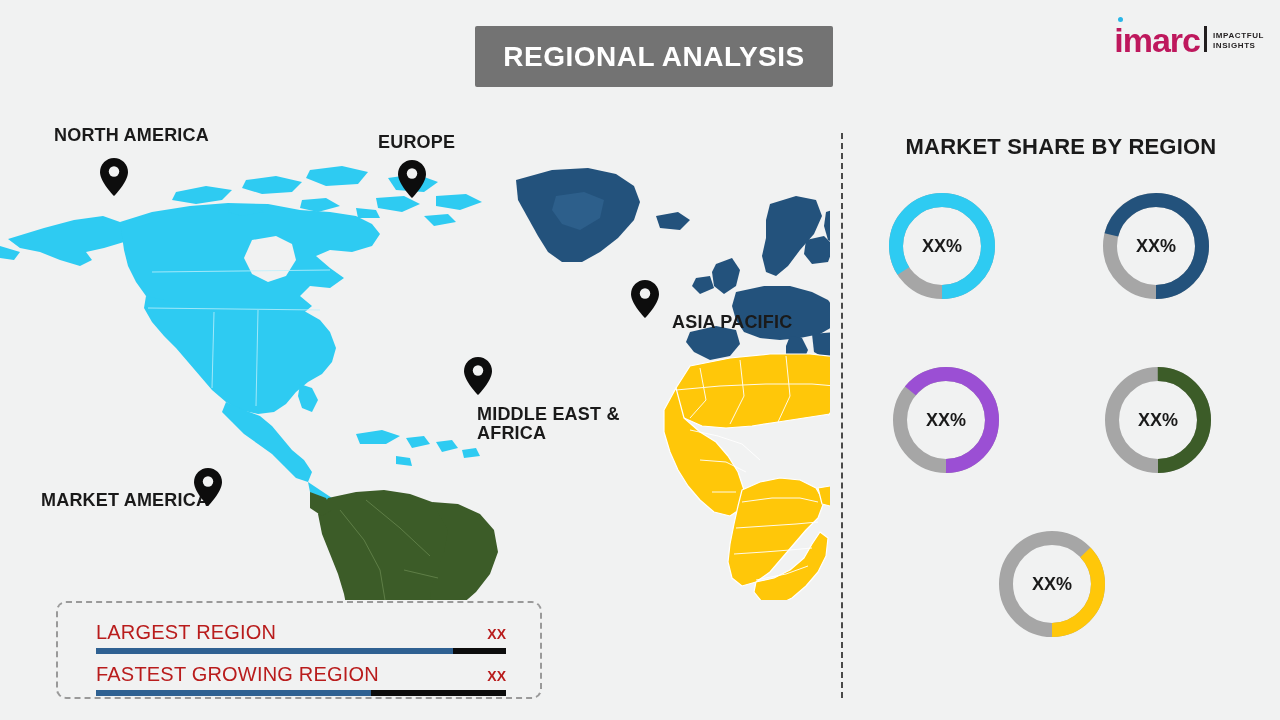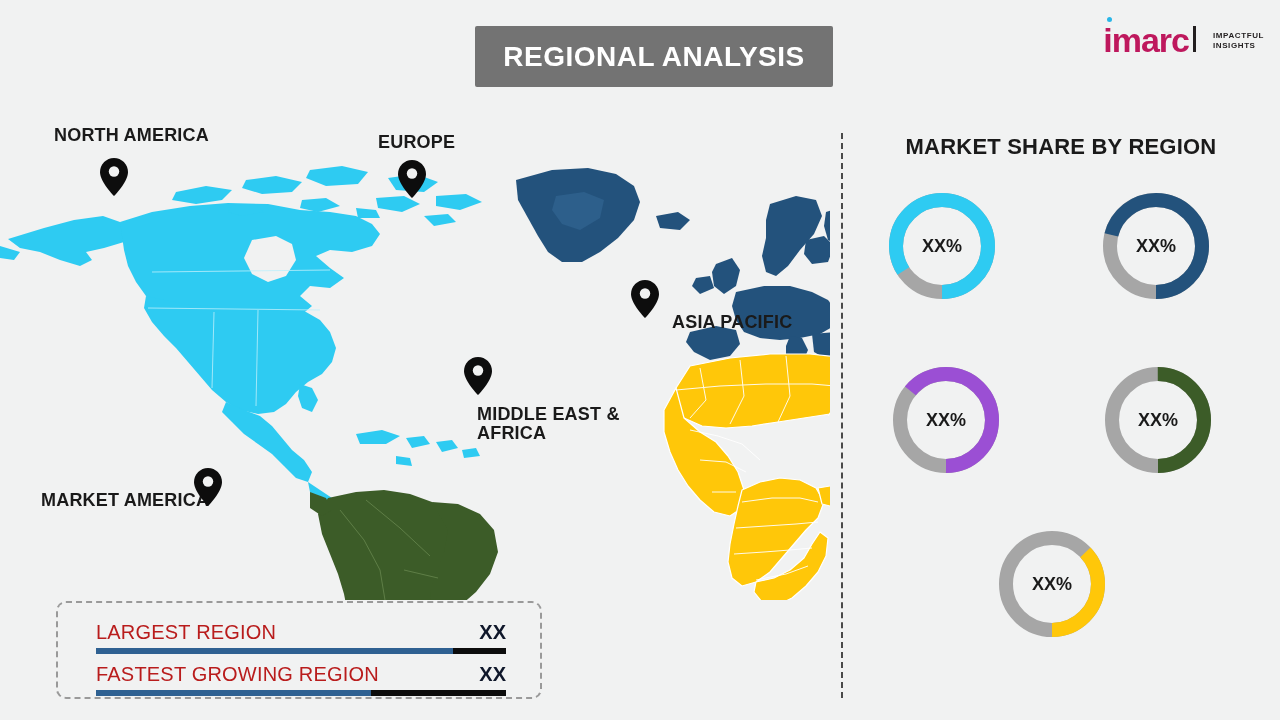--- a/index.html
+++ b/index.html
@@ -29,21 +29,21 @@
     font-size:34px;font-weight:bold;color:#be185d;line-height:28px;
     letter-spacing:-1px;font-family:"Liberation Sans", sans-serif;position:relative;
   }
   .logo .dot{
     position:absolute;left:4px;top:-9px;width:5px;height:5px;border-radius:50%;
     background:#29b6e8;
   }
   .logo .bar{width:3px;height:26px;background:#231f20;margin:0 6px 2px 4px;}
   .logo .tag{display:flex;flex-direction:column;justify-content:center;padding-bottom:3px;}
   .logo .tag span{
-    font-size:8px;font-weight:bold;color:#231f20;letter-spacing:.6px;line-height:10px;margin-left:11px;
+    font-size:8px;font-weight:bold;color:#231f20;letter-spacing:.6px;line-height:10px;
   }
 
   
   .divider{
     position:absolute;left:841px;top:133px;width:0;height:565px;
     border-left:2px dashed #4a4a4a;
   }
 
   
   .map-wrap{position:absolute;left:0;top:100px;width:830px;height:500px;}
@@ -77,21 +77,21 @@
   }
   .legend-row{position:absolute;left:38px;width:410px;}
   .legend-row.r1{top:18px;}
   .legend-row.r2{top:60px;}
   .legend-head{display:flex;align-items:baseline;justify-content:space-between;}
   .legend-name{
     font-size:20px;font-weight:normal;color:#b91c1c;letter-spacing:.2px;
     font-family:"Liberation Sans", sans-serif;
   }
   .legend-val{
-    font-size:20px;font-weight:bold;color:#0f172a;
+    font-size:14px;font-weight:bold;color:#b91c1c;
     font-family:"Liberation Sans", sans-serif;
   }
   .legend-bar{margin-top:4px;height:6px;width:100%;background:#0d0d0d;position:relative;}
   .legend-bar .fill{position:absolute;left:0;top:0;height:6px;background:#2f6192;}
 
   
   .panel-title{
     position:absolute;left:888px;top:134px;width:346px;text-align:center;
     font-size:22px;font-weight:bold;color:#1a1a1a;letter-spacing:.2px;
     font-family:"Liberation Sans", sans-serif;

